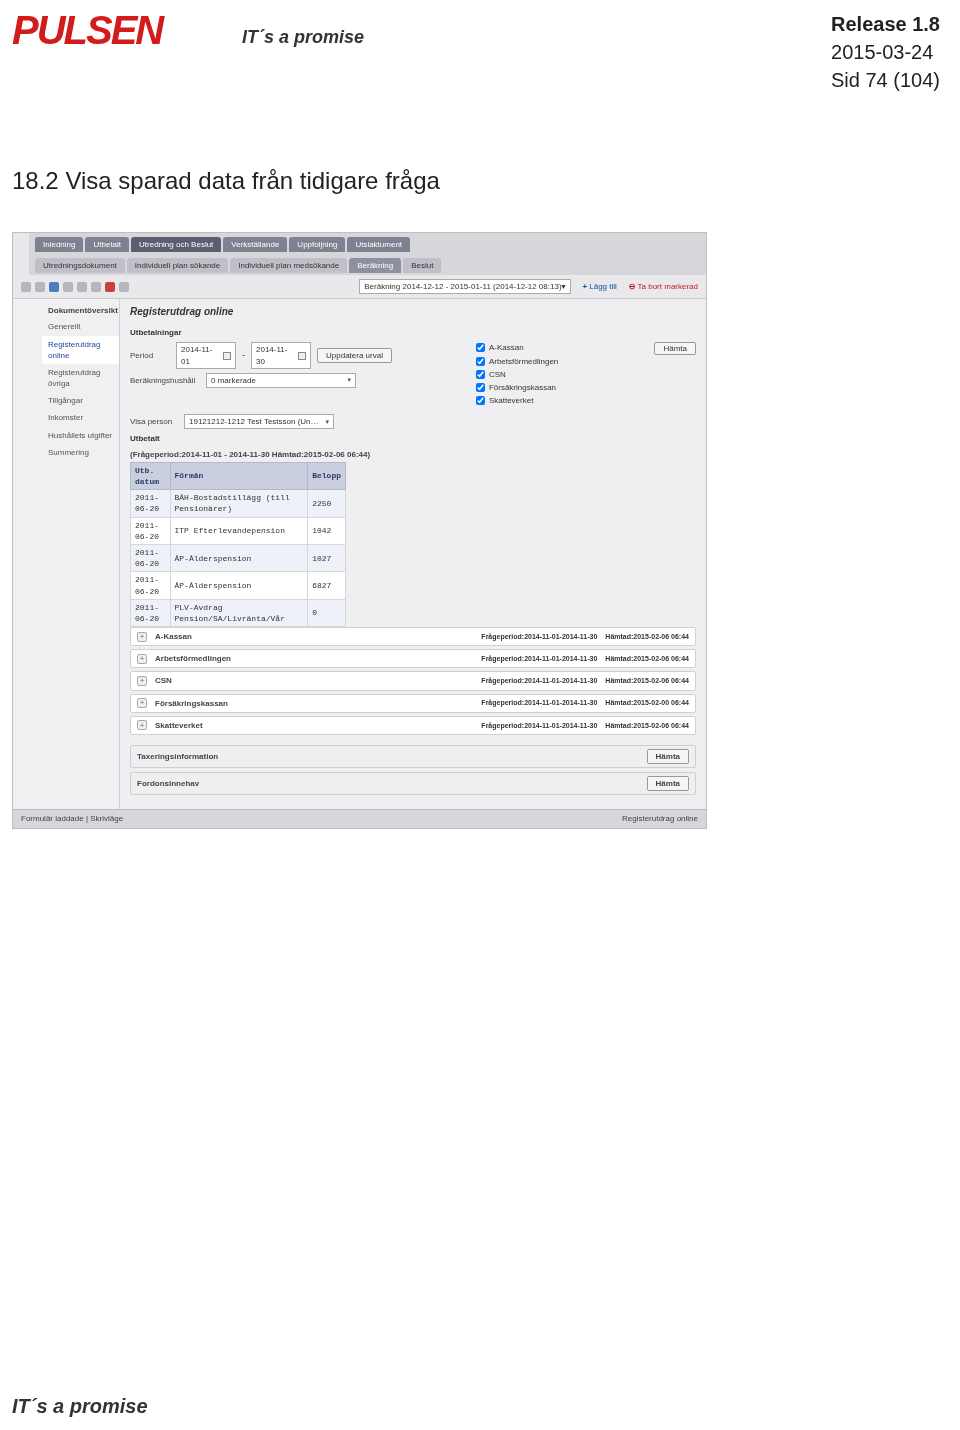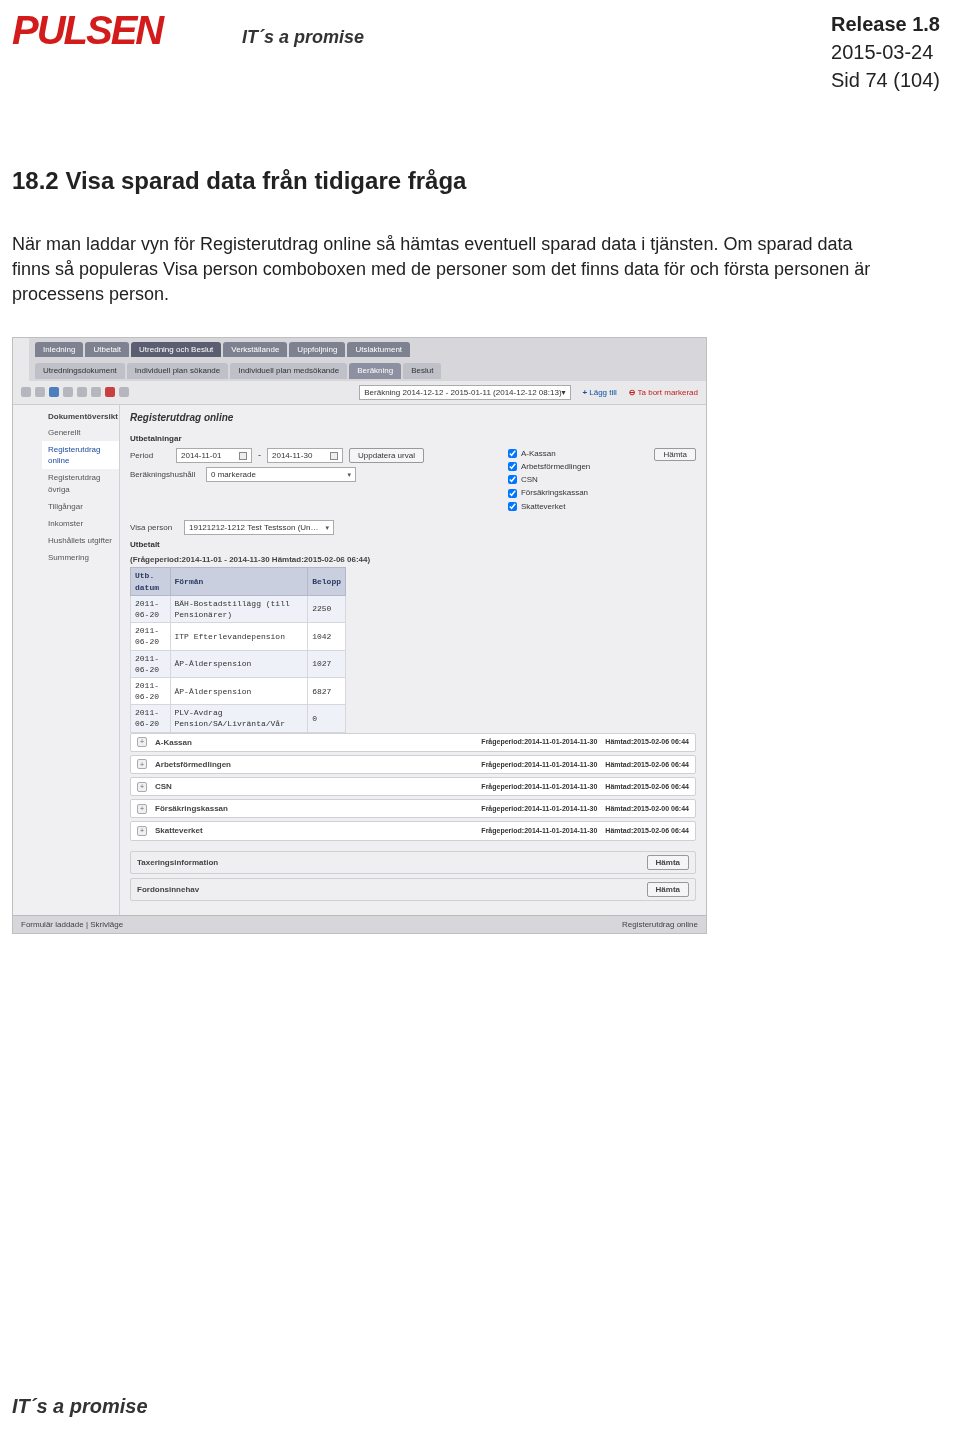--- a/index.html
+++ b/index.html
@@ -8,21 +8,21 @@
   
   .page { padding: 10px 20px 0 12px; }
   .hdr { display: flex; align-items: flex-start; gap: 14px; margin-bottom: 70px; }
   .logo-block { display: flex; align-items: flex-end; gap: 10px; }
   .logo-svg { display: block; }
   .tagline { font-style: italic; font-weight: 600; font-size: 18px; margin-bottom: 4px; color: #333; }
   .release-block { margin-left: auto; text-align: left; font-size: 20px; }
   .release-title { font-weight: 700; }
   .release-date, .release-page { font-weight: 400; }
 
-  .section-heading { font-size: 24px; font-weight: 700; margin-bottom: 34px; }
+  .section-heading { font-size: 24px; font-weight: 400; margin-bottom: 34px; }
   .body-text { font-size: 18px; margin-bottom: 30px; max-width: 880px; }
 
   
   .shot { width: 695px; border: 1px solid #bfbfbf; background: #e9e9ec; font-size: 9px; font-family: Tahoma, Arial, sans-serif; color: #333; position: relative; margin-bottom: 40px; }
   .shot .ui-tabs-row1, .shot .ui-tabs-row2 { display: flex; gap: 2px; padding: 4px 4px 2px 6px; background: #d6d6db; margin-left: 16px; }
   .shot .ui-tab { background: #7e8290; color: #fff; border-radius: 3px 3px 0 0; padding: 2px 8px; font-size: 8px; cursor: default; }
   .shot .ui-tab.active { background: #5a5e70; }
   .shot .ui-tabs-row2 .ui-tab { background: #bfc0c8; color: #333; }
   .shot .ui-tabs-row2 .ui-tab.active { background: #8d90a0; color: #fff; }
 
@@ -41,21 +41,21 @@
   .shot .side-title { font-weight: bold; font-size: 8px; padding: 2px 6px; color: #444; }
   .shot .side-item { padding: 3px 6px; font-size: 8px; color: #555; cursor: pointer; }
   .shot .side-item.sel { background: #fff; color: #1a4a9c; }
 
   .shot .main { flex: 1; padding: 6px 10px 10px 10px; background: #efeff2; }
   .shot .panel-title { font-style: italic; font-weight: bold; font-size: 10px; margin-bottom: 8px; color: #333; }
   .shot .grp-title { font-weight: bold; font-size: 8px; color: #333; margin-bottom: 4px; }
   .shot .row-line { display: flex; align-items: center; gap: 6px; margin-bottom: 4px; flex-wrap: wrap; }
   .shot .lbl { font-size: 8px; color: #444; min-width: 40px; }
   .shot .date-in, .shot .sel-in, .shot .combo { border: 1px solid #aaa; background: #fff; font-size: 8px; padding: 1px 4px; display: inline-flex; align-items: center; gap: 4px; }
-  .shot .date-in { width: 76px; justify-content: space-between; }
+  .shot .date-in { width: 60px; justify-content: space-between; }
   .shot .date-in .cal { width: 8px; height: 8px; border: 1px solid #888; background: #eee; }
   .shot .btn-sm { border: 1px solid #999; background: #f5f5f7; padding: 1px 8px; font-size: 8px; border-radius: 2px; cursor: pointer; }
   .shot .chk-col { display: flex; flex-direction: column; gap: 2px; margin-left: 44px; }
   .shot .chk { display: flex; align-items: center; gap: 4px; font-size: 8px; }
   .shot .chk input { width: 9px; height: 9px; }
   .shot .combo { width: 130px; justify-content: space-between; }
   .shot .combo .tri { font-size: 7px; color: #555; }
   .shot .sel-in { width: 150px; justify-content: space-between; }
   .shot .sel-in .tri { font-size: 7px; color: #555; }
 
@@ -94,21 +94,20 @@
     </div>
     <div class="release-block">
       <div class="release-title">Release 1.8</div>
       <div class="release-date">2015-03-24</div>
       <div class="release-page">Sid 74 (104)</div>
     </div>
   </div>
 
   <h2 class="section-heading">18.2 Visa sparad data från tidigare fråga</h2>
 
-  <p class="body-text">När man laddar vyn för Registerutdrag online så hämtas eventuell sparad data i tjänsten. Om sparad data finns så populeras Visa person comboboxen med de personer som det finns data för och första personen är processens person.</p>
 
   <div class="shot">
 
     <div class="ui-tabs-row1">
       <span class="ui-tab">Inledning</span>
       <span class="ui-tab">Utbetalt</span>
       <span class="ui-tab active">Utredning och Beslut</span>
       <span class="ui-tab">Verkställande</span>
       <span class="ui-tab">Uppfoljning</span>
       <span class="ui-tab">Utslaktument</span>

